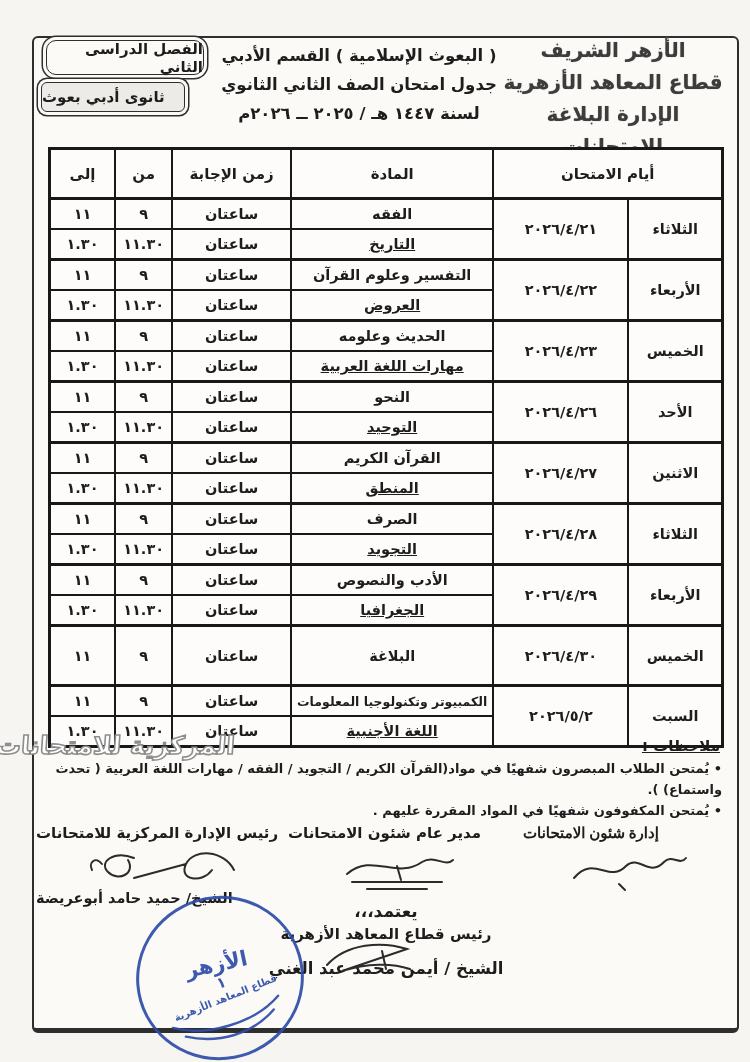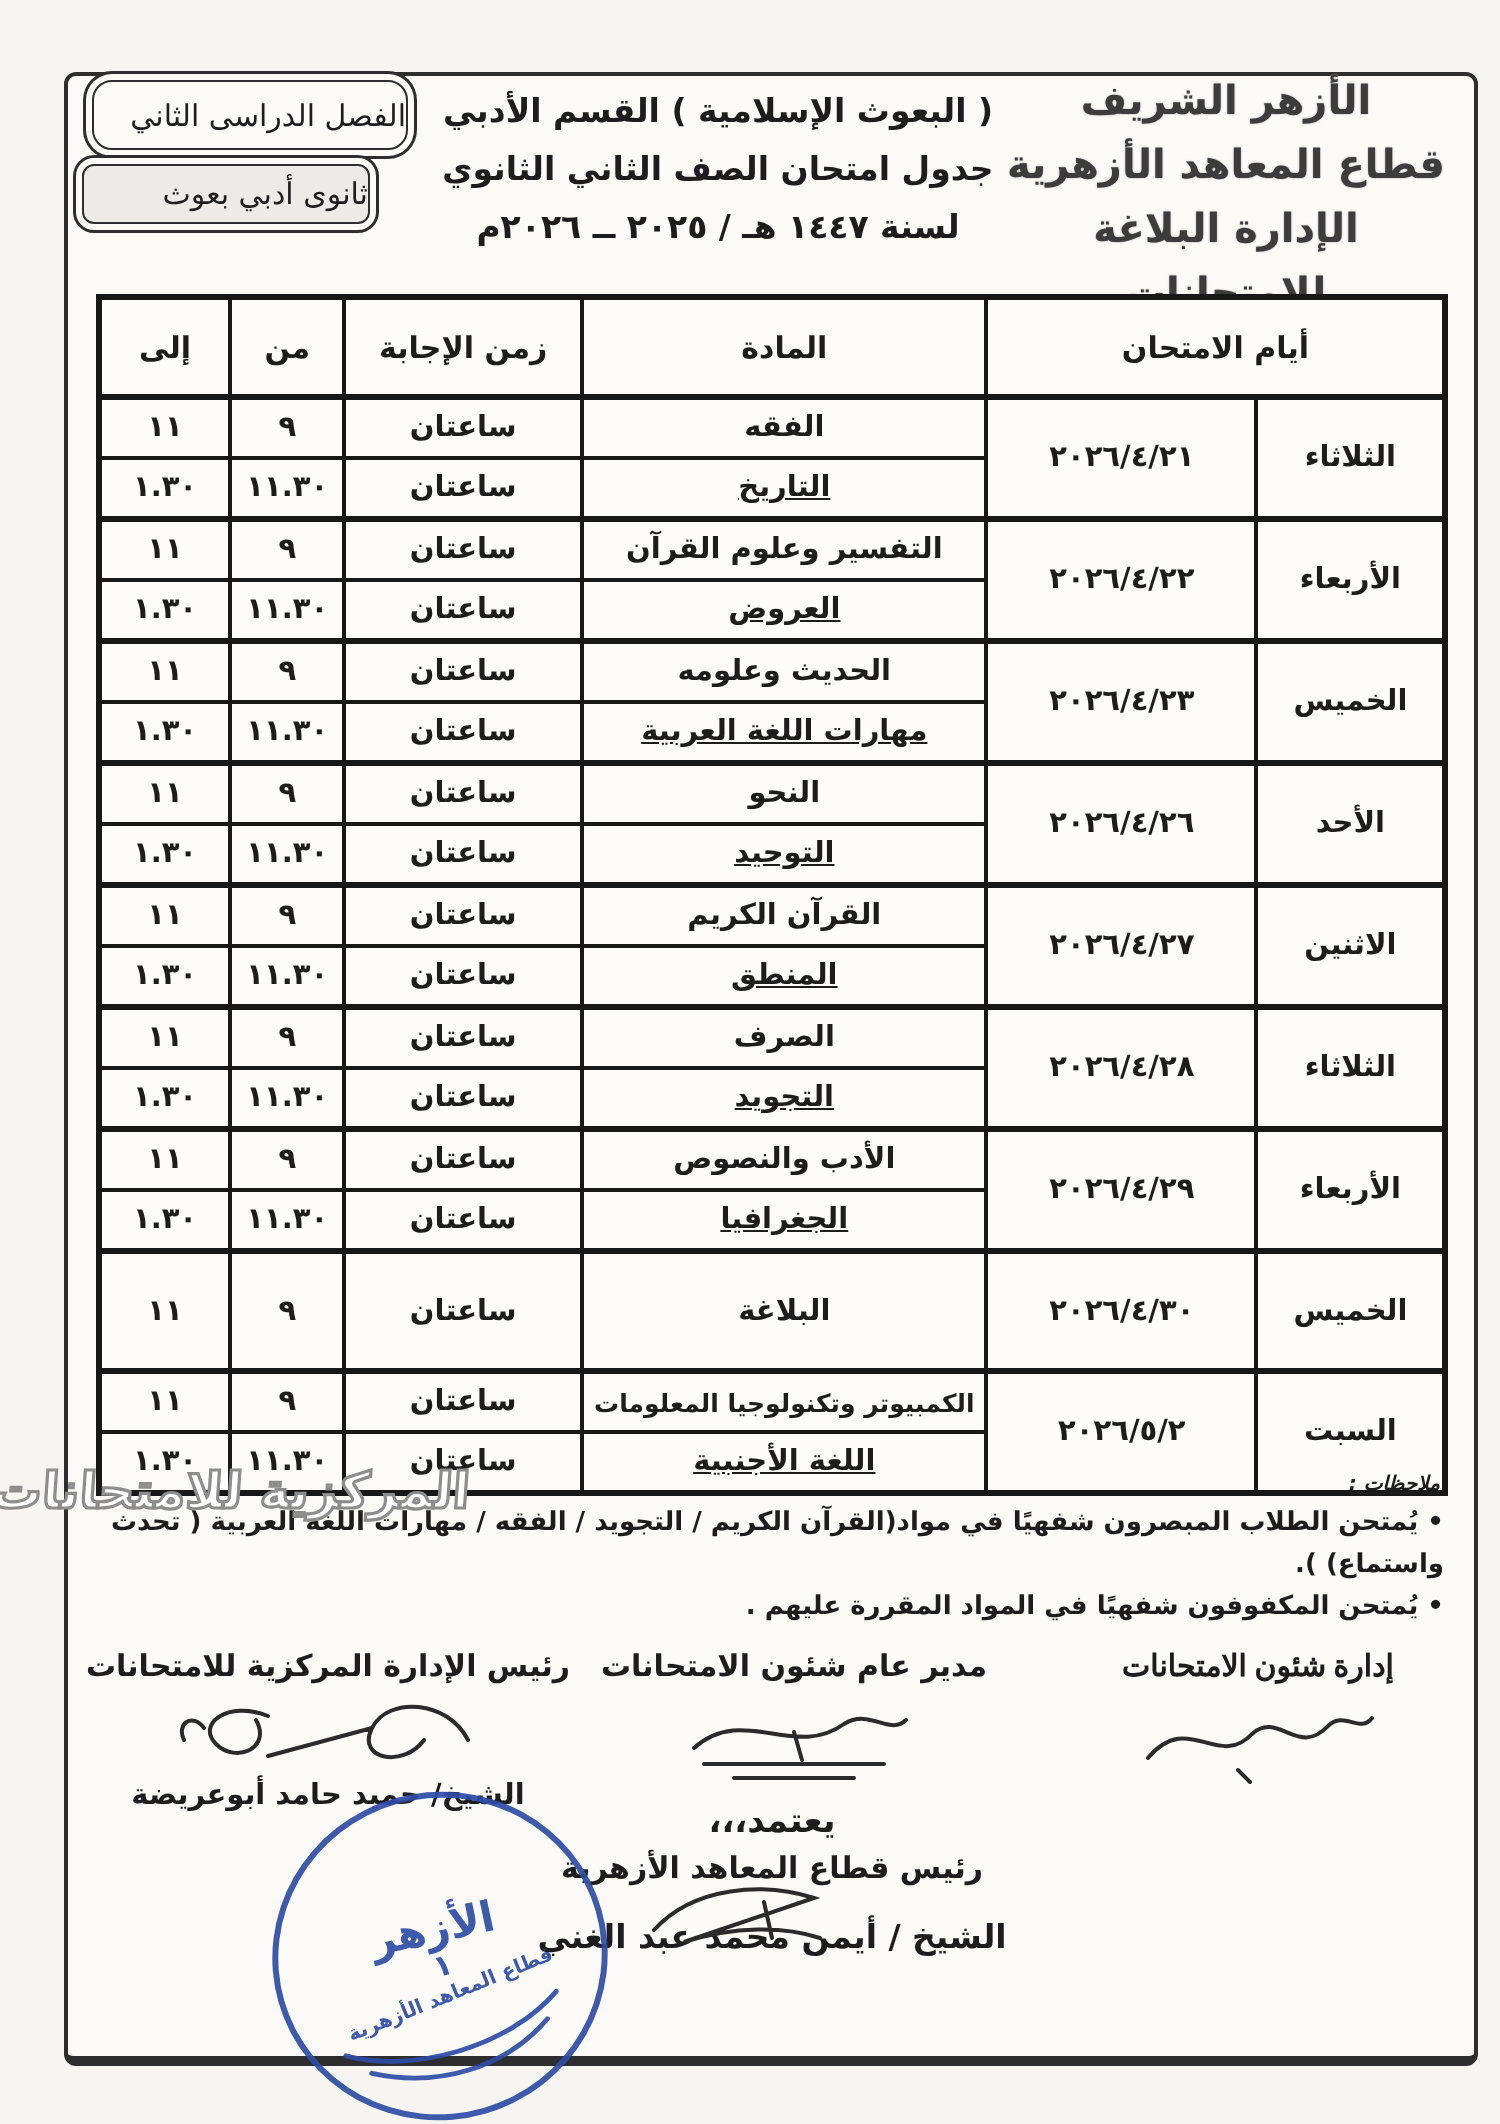--- a/index.html
+++ b/index.html
@@ -11,22 +11,22 @@
   }
   .frame{
     position:absolute;left:32px;top:36px;width:703px;height:990px;
     border:2.5px solid #2e2e2e;border-bottom-width:5px;border-radius:6px;
     background:#fbfaf7;
   }
   
   .hbox{
     position:absolute;border:1.5px solid #2e2e2e;border-radius:10px;
     box-shadow:0 0 0 3px #fbfaf7,0 0 0 4.5px #2e2e2e;
-    display:flex;align-items:center;justify-content:flex-start;
-    font-weight:normal;font-size:15px;direction:rtl;background:#fbfaf7;
+    display:flex;align-items:center;justify-content:flex-end;
+    font-weight:bold;font-size:15px;direction:rtl;background:#fbfaf7;
   }
   .hbox.b1{left:46px;top:40px;width:156px;height:33px;}
   .hbox.b2{left:41px;top:82px;width:142px;height:28px;background:#ecebe7;border-radius:6px;}
   
   .title{
     position:absolute;left:213px;top:42px;width:292px;direction:rtl;
     text-align:center;font-weight:bold;line-height:1.75;font-size:16.5px;
   }
   
   .org{
@@ -55,24 +55,24 @@
   td.day{font-size:15px;}
   
   .wm{
     position:absolute;left:-4px;top:731px;z-index:5;
     font-size:25px;font-weight:900;color:#ffffff;direction:rtl;
     -webkit-text-stroke:1.6px #8d8d8d;letter-spacing:1px;
     transform:skewX(-4deg);
   }
   
   .notes{position:absolute;left:40px;top:737px;width:684px;direction:rtl;text-align:right;}
-  .notes .nt{font-size:10px;font-weight:bold;text-decoration:underline;margin:0 4px 4px 0;font-style:italic;}
+  .notes .nt{font-size:15px;font-weight:bold;text-decoration:underline;margin:0 4px 4px 0;}
   .notes .ni{font-size:13px;font-weight:bold;line-height:1.6;margin:0 2px;}
   
-  .sig{position:absolute;direction:rtl;text-align:center;font-weight:bold;font-size:15px;}
+  .sig{position:absolute;direction:rtl;text-align:left;font-weight:bold;font-size:15px;}
   .sig-right{left:523px;top:824px;width:212px;font-family:Liberation Serif, serif;}
   .sig-mid{left:288px;top:824px;width:218px;}
   .sig-left{left:36px;top:824px;width:256px;}
   .sig svg{display:block;margin:2px auto 0;}
   .sig .name{font-size:14.5px;margin-top:2px;}
   .approve{position:absolute;left:252px;top:901px;width:268px;direction:rtl;text-align:center;font-weight:bold;}
   .approve .a1{font-size:17px;}
   .approve .a2{font-size:15px;margin-top:4px;}
   .approve .a3{font-size:16.5px;margin-top:16px;}
   .approve svg{position:absolute;left:60px;top:34px;}

